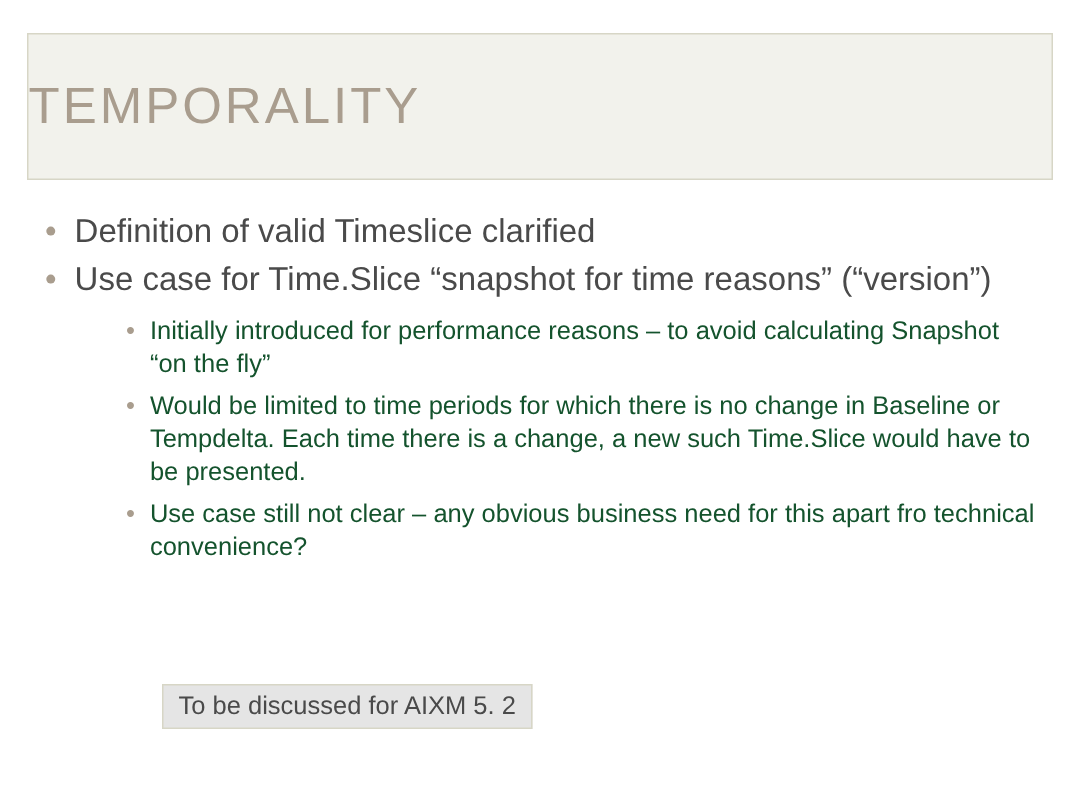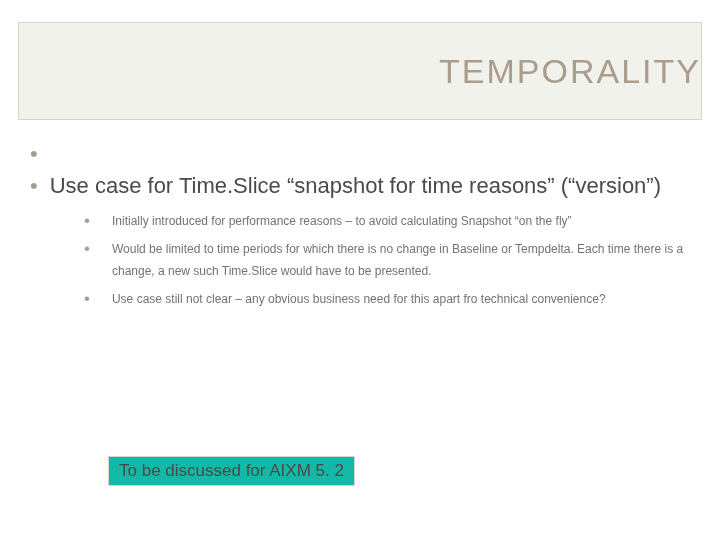--- a/index.html
+++ b/index.html
@@ -13,21 +13,21 @@
   .title-band {
     position: absolute;
     top: 22px;
     left: 18px;
     right: 18px;
     height: 98px;
     background: #f2f2ec;
     border: 1px solid #d7d6c6;
     display: flex;
     align-items: center;
-    justify-content: flex-end;
+    justify-content: flex-start;
   }
   .title-text {
     color: #a99d8e;
     font-size: 34px;
     letter-spacing: 2px;
     font-weight: 400;
     font-family: Arial, sans-serif;
   }
   .content {
     position: absolute;
@@ -62,49 +62,49 @@
     margin-bottom: 6px;
   }
   .lvl2-bullet {
     color: #a99d8e;
     font-size: 17px;
     line-height: 22px;
     margin-right: 10px;
     flex-shrink: 0;
   }
   .lvl2-text {
-    font-size: 12px;
+    font-size: 17px;
     line-height: 22px;
-    color: #737373;
-    margin-left: 12px;
+    color: #14532d;
   }
   .callout {
     position: absolute;
     top: 456px;
     left: 108px;
-    background: #14b8a6;
+    background: #e5e5e5;
     border: 1px solid #d7d6c6;
     padding: 4px 10px;
   }
   .callout-text {
     font-size: 17px;
     color: #4a4a4a;
   }
 </style>
 </head>
 <body>
 
 <div class="title-band">
   <div class="title-text">TEMPORALITY</div>
 </div>
 
 <div class="content">
 
   <div class="lvl1-item">
     <span class="lvl1-bullet">•</span>
+    <span class="lvl1-text">Definition of valid Timeslice clarified</span>
   </div>
 
   <div class="lvl1-item">
     <span class="lvl1-bullet">•</span>
     <span class="lvl1-text">Use case for Time.Slice “snapshot for time reasons” (“version”)</span>
   </div>
 
   <div class="lvl2-group">
     <div class="lvl2-item">
       <span class="lvl2-bullet">•</span>

